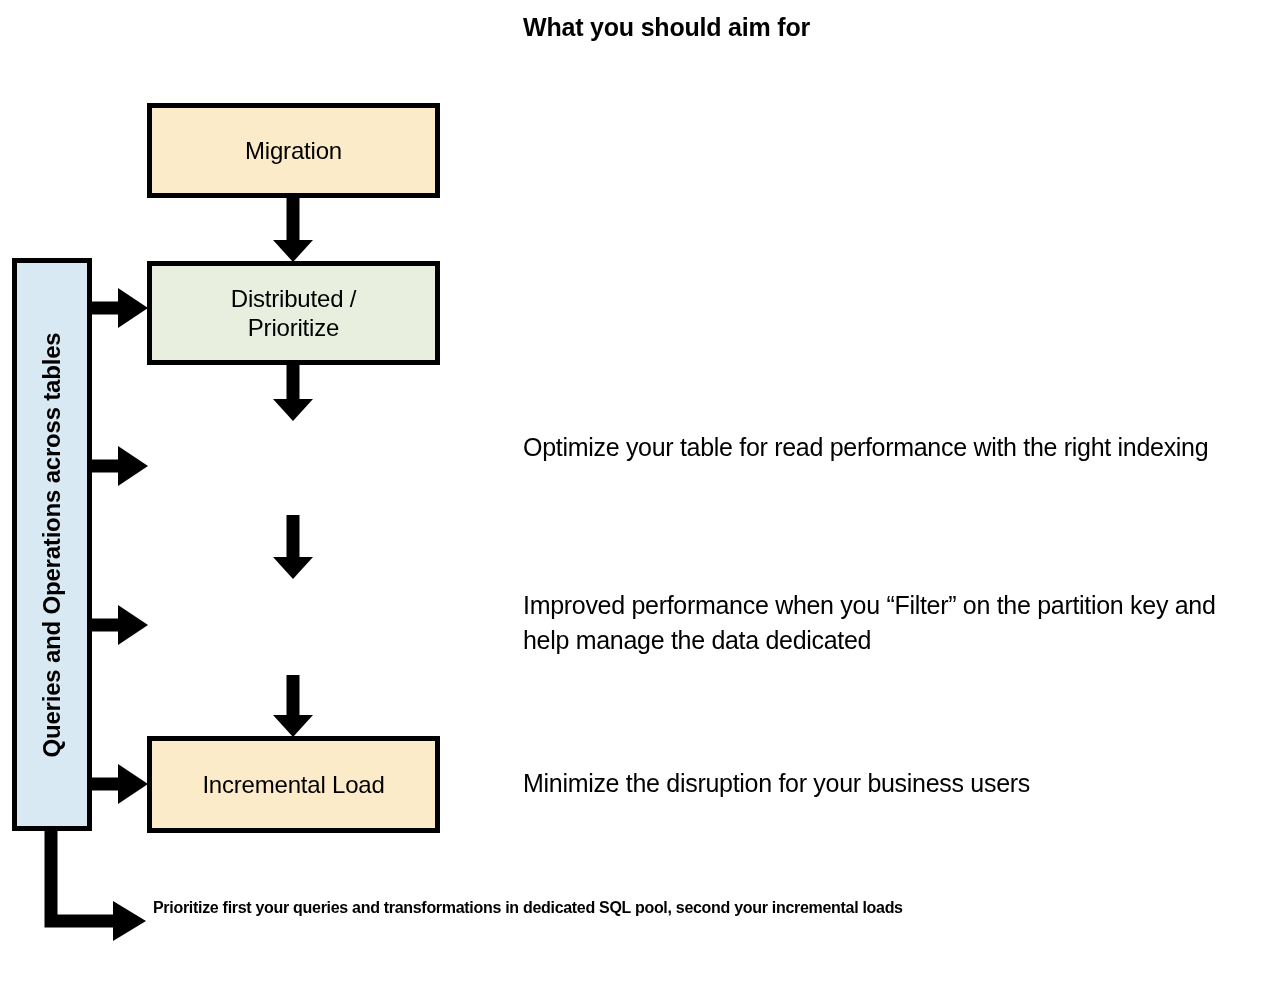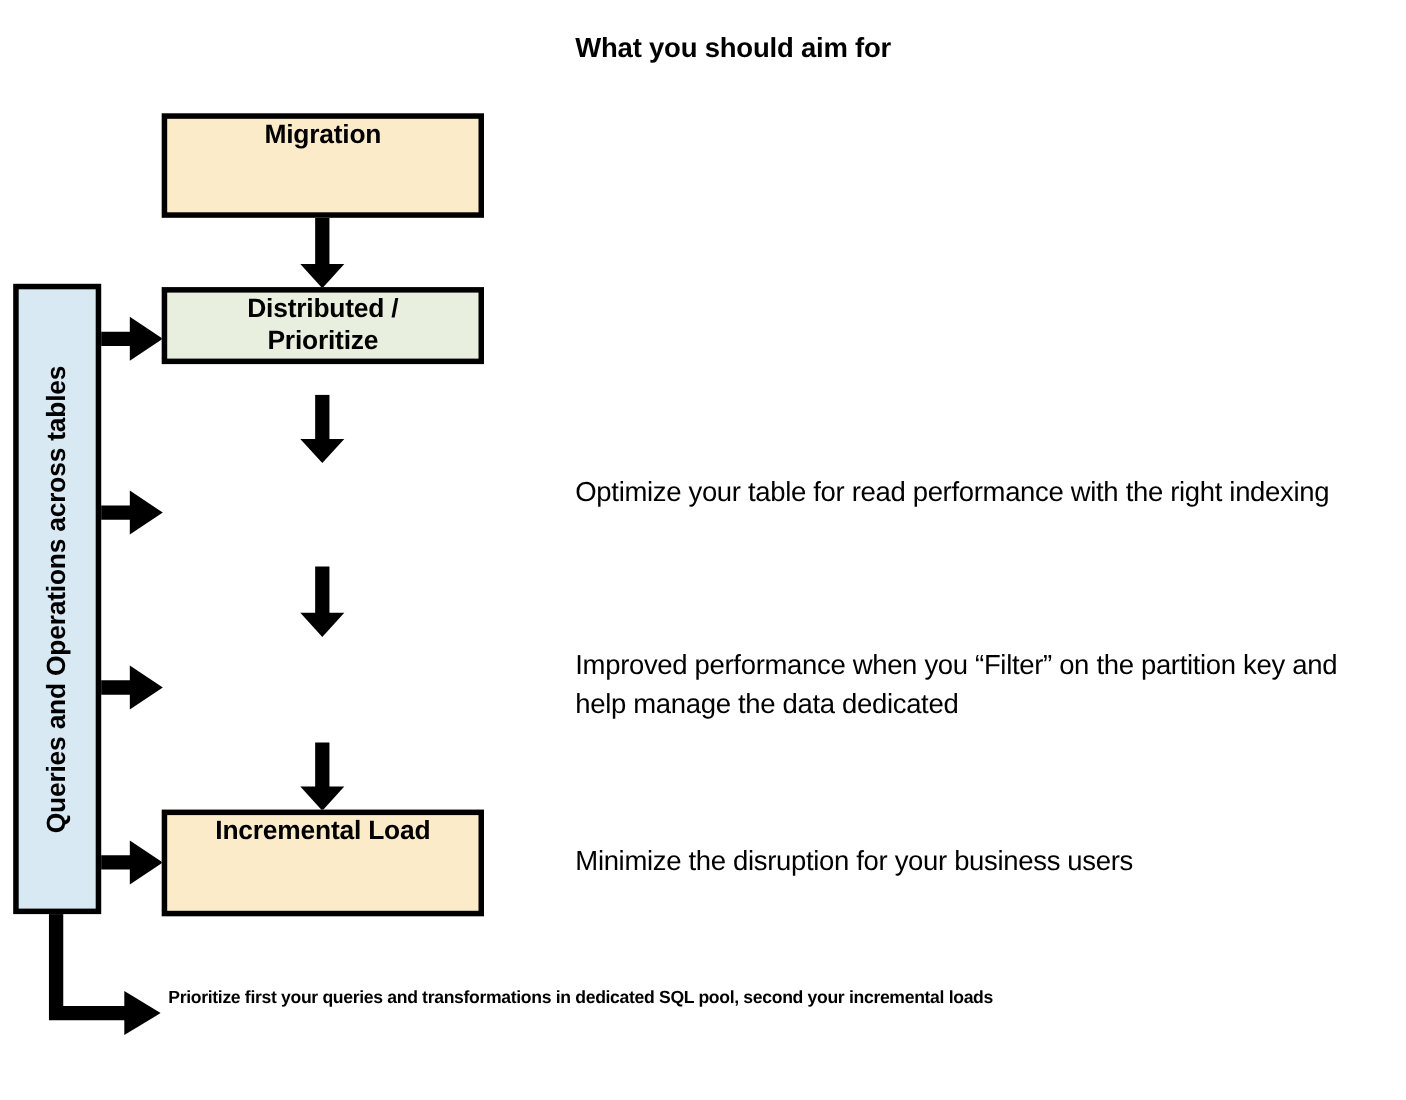--- a/index.html
+++ b/index.html
@@ -17,47 +17,48 @@
     width: 1278px;
     height: 1000px;
     background: #ffffff;
     overflow: hidden;
   }
 
   
   .header-title {
     position: absolute;
     left: 523px;
-    top: 30px;
+    top: 13px;
     font-size: 25px;
     font-weight: bold;
     letter-spacing: -0.2px;
     white-space: nowrap;
   }
 
   
   .pbox {
     position: absolute;
     left: 147px;
     width: 293px;
     box-sizing: border-box;
     border: 5px solid #000000;
     display: flex;
+    align-items: center;
     justify-content: center;
     text-align: center;
     font-size: 24px;
-    font-weight: bold;
+    font-weight: normal;
     line-height: 1.22;
     letter-spacing: -0.2px;
   }
   .pbox.cream { background: #FCEBC9; }
   .pbox.green { background: #E8EFDE; }
 
   #box-migration   { top: 103px;  height: 95px; }
-  #box-distributed { top: 261px;  height: 70px; }
+  #box-distributed { top: 261px;  height: 104px; }
   #box-indexing    { top: 420px;  height: 95px; }
   #box-partition   { top: 578px;  height: 97px; }
   #box-incremental { top: 736px;  height: 97px; }
 
   
   #side-bar {
     position: absolute;
     left: 12px;
     top: 258px;
     width: 80px;

